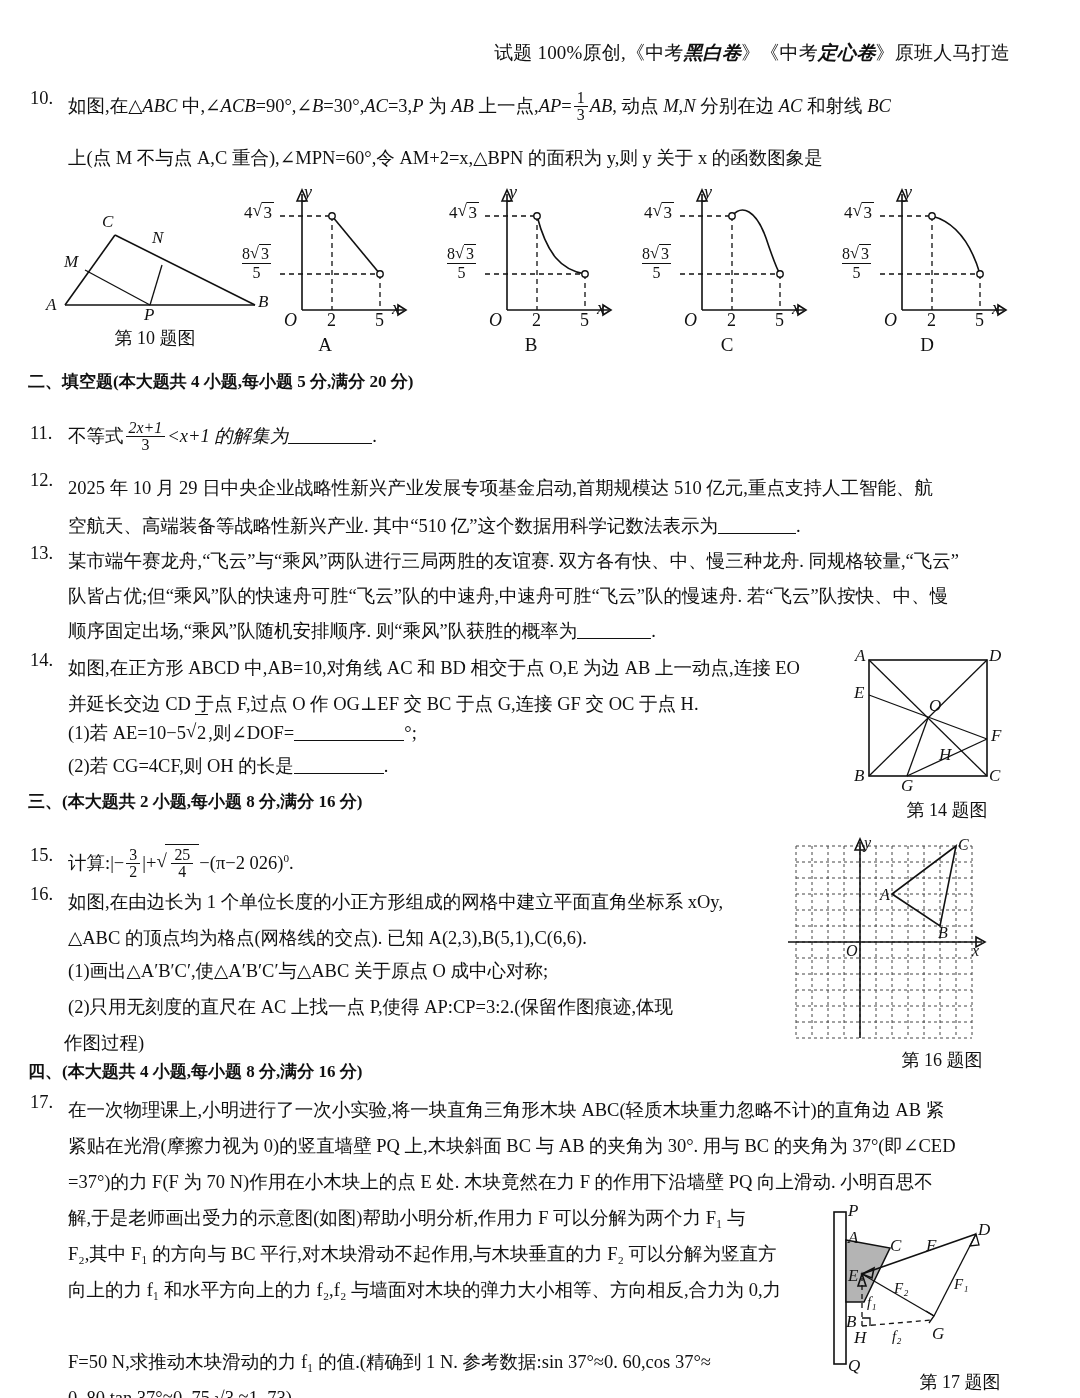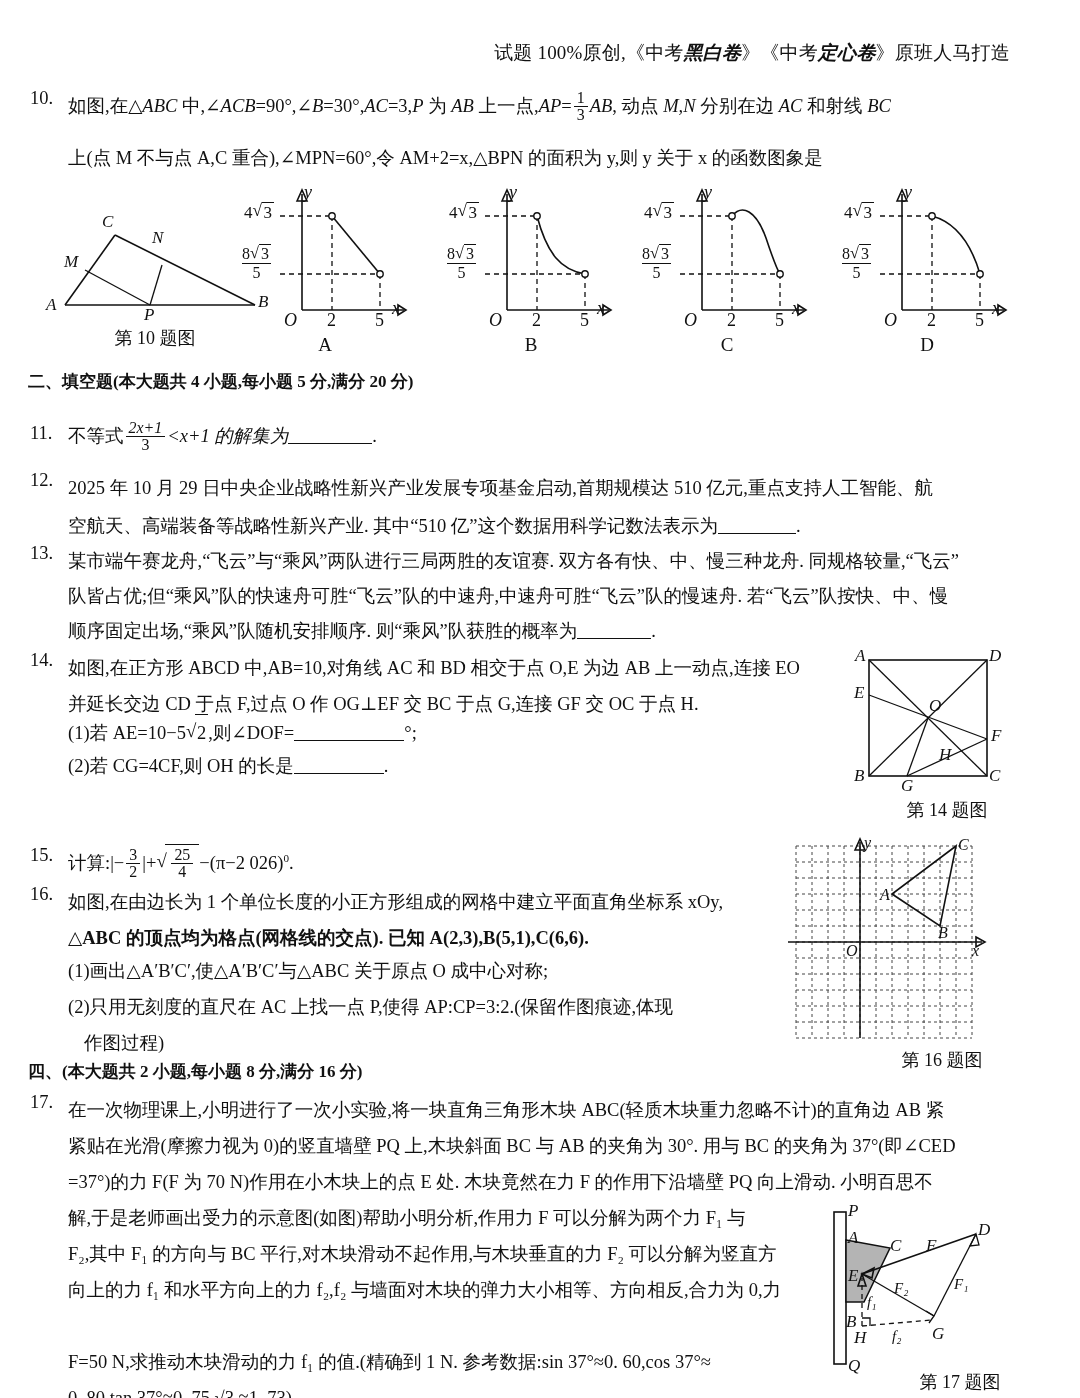--- a/index.html
+++ b/index.html
@@ -251,32 +251,33 @@
     <span class="lbl" style="left:-1px;top:33px;">E</span>
     <span class="lbl" style="left:74px;top:46px;">O</span>
     <span class="lbl" style="left:136px;top:76px;">F</span>
     <span class="lbl" style="left:84px;top:95px;">H</span>
     <span class="lbl" style="left:-1px;top:116px;">B</span>
     <span class="lbl" style="left:46px;top:126px;">G</span>
     <span class="lbl" style="left:134px;top:116px;">C</span>
   </div>
   <div class="figcap" style="left:872px;top:798px;width:150px;">第 14 题图</div>
 
+  <div class="sec-title" style="left:28px;top:790px;">三、(本大题共 2 小题,每小题 8 分,满分 16 分)</div>
 
   <div class="qnum" style="left:30px;top:845px;">15.</div>
   <div class="qblock" style="left:68px;top:840px;width:500px;">
     <span>计算:|−</span><span class="frac"><span class="num">3</span><span class="den">2</span></span><span>|+</span><span class="sq"><span class="rad" style="padding:0 4px;"><span class="frac"><span class="num">25</span><span class="den">4</span></span></span></span><span>−(π−2 026)</span><sup style="font-size:.6em;">0</sup><span>.</span>
   </div>
 
   <div class="qnum" style="left:30px;top:884px;">16.</div>
   <div class="qblock" style="left:68px;top:884px;width:710px;">如图,在由边长为 1 个单位长度的小正方形组成的网格中建立平面直角坐标系 xOy,</div>
-  <div class="qblock" style="left:68px;top:920px;width:710px;font-weight:bold;">△ABC 的顶点均为格点(网格线的交点). 已知 A(2,3),B(5,1),C(6,6).</div>
+  <div class="qblock" style="left:68px;top:920px;width:710px;">△ABC 的顶点均为格点(网格线的交点). 已知 A(2,3),B(5,1),C(6,6).</div>
   <div class="qblock" style="left:68px;top:953px;width:710px;">(1)画出△A′B′C′,使△A′B′C′与△ABC 关于原点 O 成中心对称;</div>
   <div class="qblock" style="left:68px;top:989px;width:720px;">(2)只用无刻度的直尺在 AC 上找一点 P,使得 AP:CP=3:2.(保留作图痕迹,体现</div>
-  <div class="qblock" style="left:84px;top:1025px;width:710px;">作图过程)</div>
+  <div class="qblock" style="left:64px;top:1025px;width:710px;">作图过程)</div>
 
   <div class="fig" style="left:788px;top:838px;">
     <svg width="200" height="200" viewBox="0 0 200 200">
 
       <g class="gridline">
         <line x1="8" y1="8" x2="8" y2="200"></line>
           <line x1="24" y1="8" x2="24" y2="200"></line>
         <line x1="40" y1="8" x2="40" y2="200"></line>
           <line x1="56" y1="8" x2="56" y2="200"></line>
         <line x1="72" y1="8" x2="72" y2="200"></line>
@@ -312,21 +313,21 @@
     </svg>
     <span class="lbl" style="left:76px;top:-4px;font-size:16px;">y</span>
     <span class="lbl" style="left:170px;top:-2px;font-size:16px;">C</span>
     <span class="lbl" style="left:92px;top:48px;font-size:16px;">A</span>
     <span class="lbl" style="left:150px;top:86px;font-size:16px;">B</span>
     <span class="lbl" style="left:58px;top:104px;font-size:16px;">O</span>
     <span class="lbl" style="left:184px;top:104px;font-size:16px;">x</span>
   </div>
   <div class="figcap" style="left:862px;top:1048px;width:160px;">第 16 题图</div>
 
-  <div class="sec-title" style="left:28px;top:1060px;">四、(本大题共 2 小题,每小题 8 分,满分 16 分)</div>
+  <div class="sec-title" style="left:28px;top:1060px;">四、(本大题共 4 小题,每小题 8 分,满分 16 分)</div>
 
   <div class="qnum" style="left:30px;top:1092px;">17.</div>
   <div class="qblock" style="left:68px;top:1092px;width:960px;">在一次物理课上,小明进行了一次小实验,将一块直角三角形木块 ABC(轻质木块重力忽略不计)的直角边 AB 紧</div>
   <div class="qblock" style="left:68px;top:1128px;width:960px;">紧贴在光滑(摩擦力视为 0)的竖直墙壁 PQ 上,木块斜面 BC 与 AB 的夹角为 30°. 用与 BC 的夹角为 37°(即∠CED</div>
   <div class="qblock" style="left:68px;top:1164px;width:960px;">=37°)的力 F(F 为 70 N)作用在小木块上的点 E 处. 木块竟然在力 F 的作用下沿墙壁 PQ 向上滑动. 小明百思不</div>
   <div class="qblock" style="left:68px;top:1200px;width:752px;">解,于是老师画出受力的示意图(如图)帮助小明分析,作用力 F 可以分解为两个力 F₁ 与</div>
   <div class="qblock" style="left:68px;top:1236px;width:752px;">F₂,其中 F₁ 的方向与 BC 平行,对木块滑动不起作用,与木块垂直的力 F₂ 可以分解为竖直方</div>
   <div class="qblock" style="left:68px;top:1272px;width:752px;">向上的力 f₁ 和水平方向上的力 f₂,f₂ 与墙面对木块的弹力大小相等、方向相反,合力为 0,力</div>
   <div class="qblock" style="left:68px;top:1344px;width:752px;">F=50 N,求推动木块滑动的力 f₁ 的值.(精确到 1 N. 参考数据:sin 37°≈0. 60,cos 37°≈</div>
   <div class="qblock" style="left:68px;top:1380px;width:752px;">0. 80,tan 37°≈0. 75,√3 ≈1. 73)</div>

